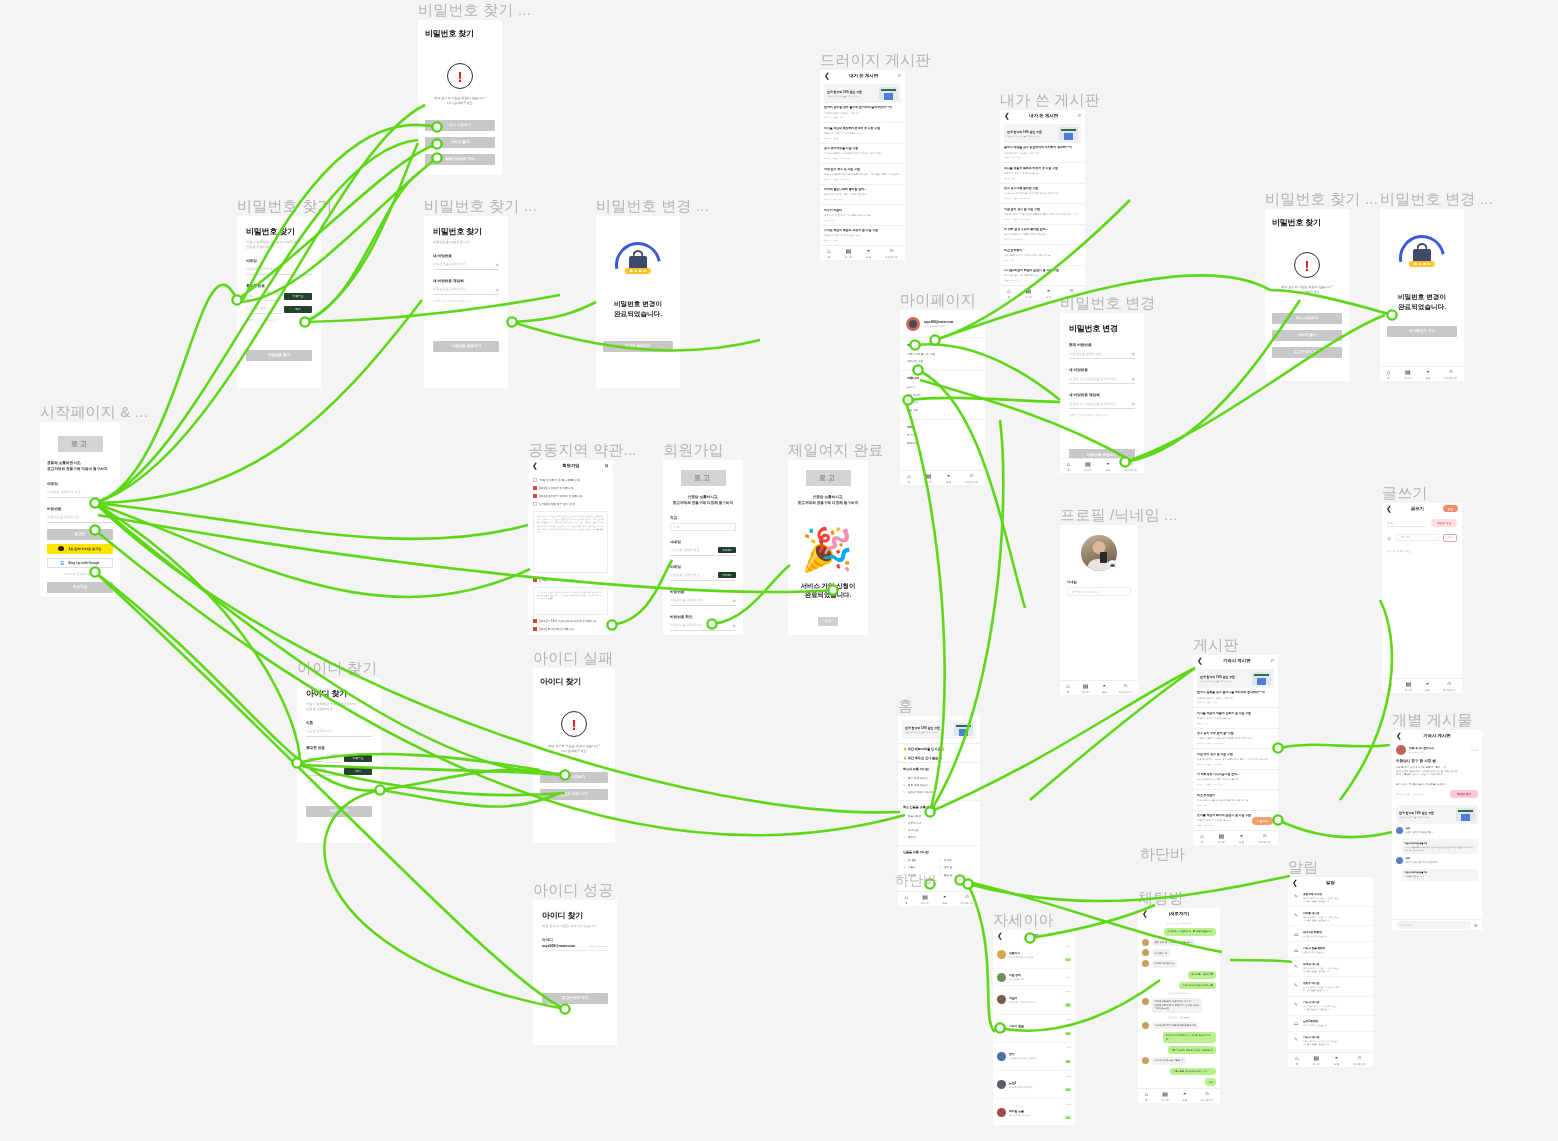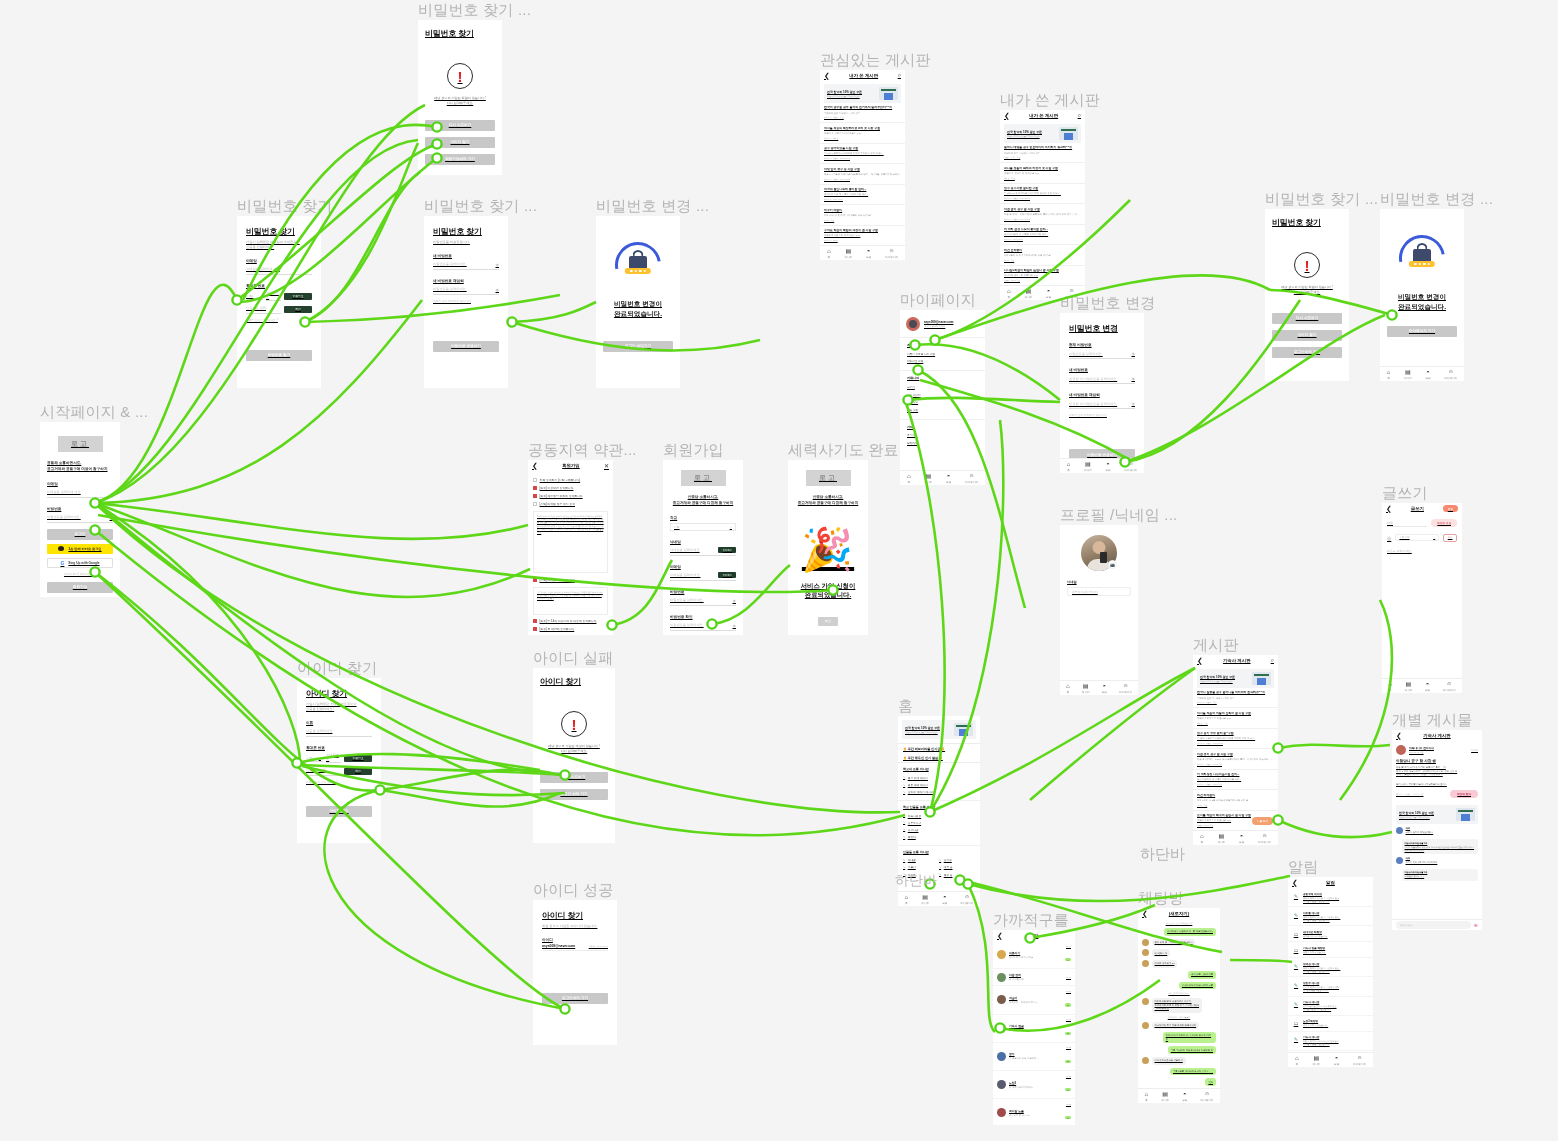--- a/index.html
+++ b/index.html
@@ -6,21 +6,21 @@
   * { box-sizing: border-box; margin: 0; padding: 0; }
   html, body {
     width: 1558px; height: 1141px;
     background: #f4f4f4;
     font-family: "Liberation Sans", "DejaVu Sans", sans-serif;
     overflow: hidden;
   }
   #board { position: relative; width: 1558px; height: 1141px; }
   #wires { position: absolute; inset: 0; width: 1558px; height: 1141px; pointer-events: none; z-index: 5; }
 
-  .frame { position: absolute; z-index: 2; text-decoration: underline; }
+  .frame { position: absolute; z-index: 2; }
   .frame-title {
     position: absolute; top: -19px; left: 0;
     font-size: 15px; color: #b3b3b3; white-space: nowrap;
     letter-spacing: .2px;
   }
   .screen {
     background: #fff; width: 100%; height: 100%;
     overflow: hidden; position: relative;
   }
 
@@ -379,21 +379,21 @@
         <div style="margin-top:14px;">
           <div class="btn-grey">다시 시도하기</div>
           <div class="btn-grey">아이디 찾기</div>
           <div class="btn-grey">회원가입하러 가기</div>
         </div>
       </div>
     </div>
   </div>
 
   <div class="frame" style="left:820px; top:70px; width:85px; height:190px;">
-    <div class="frame-title">관심있는 게시판</div>
+    <div class="frame-title">드러이지 게시판</div>
     <div class="screen">
       <div class="navbar">
         <span class="back">❮</span>
         <span class="nvtitle">내가 쓴 게시판</span>
         <span class="nvact">⌕</span>
       </div>
       <div class="srch-banner">
         <div class="bt">
           <b>전국 한약회 10% 할인 쿠폰</b>
           <span>마법사니저자경장인물고 찾아요다면요</span>
@@ -885,21 +885,21 @@
             <span>비밀번호를 입력하세요.</span>
             <span class="eye">◉</span>
           </div>
         <div class="fhint">비밀번호가 일치하지 않습니다.</div>
 
       </div>
     </div>
   </div>
 
   <div class="frame" style="left:788px; top:460px; width:80px; height:175px;">
-    <div class="frame-title">세력사기도 완료</div>
+    <div class="frame-title">제일여지 완료</div>
     <div class="screen">
       <div class="logo-box" style="margin-top:10px;">로고</div>
       <div class="tagline">
         <span>안물답 소통하시고,</span><br>
         <span>중고거래와 공동구매 다함께 참구하지</span>
       </div>
       <div class="party">🎉</div>
       <div class="party-title">서비스 가입 신청이</div>
       <div class="party-title" style="margin-top:0;">완료되었습니다.</div>
       <div style="text-align:center; margin-top:8px;">
@@ -1305,21 +1305,21 @@
       <div class="chat-input">
         <span style="flex:1; background:#f3f3f3; border-radius:5px; padding:2px 4px;">댓글 입력...</span>
         <span style="color:#e06a8a;font-size:5px;">⊕</span>
       </div>
     </div>
   </div>
 
   <div style="position:absolute; left:1140px; top:845px; font-size:15px; color:#b3b3b3; z-index:3;">하단바</div>
 
   <div class="frame" style="left:993px; top:930px; width:82px; height:195px;">
-    <div class="frame-title">가까적구를</div>
+    <div class="frame-title">자세이아</div>
     <div class="screen">
       <div class="navbar">
         <span class="back">❮</span>
         <span class="nvtitle">채팅</span>
         <span style="width:6px;"></span>
       </div>
       <div id="cl-rows">
           <div class="ch-row">
             <div class="ch-av" style="background: rgb(216, 168, 78);"></div>
             <div class="ch-tx">

